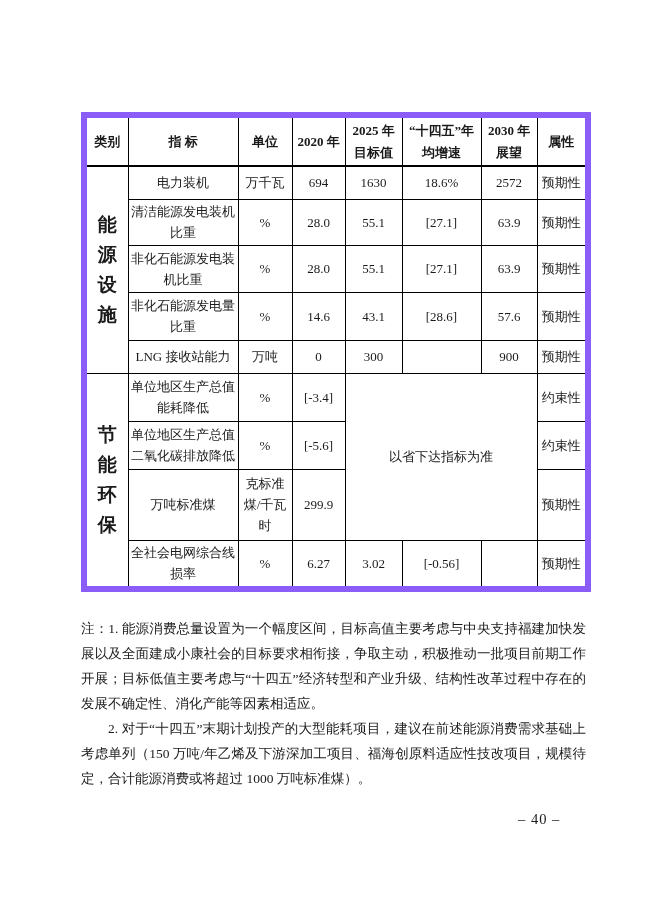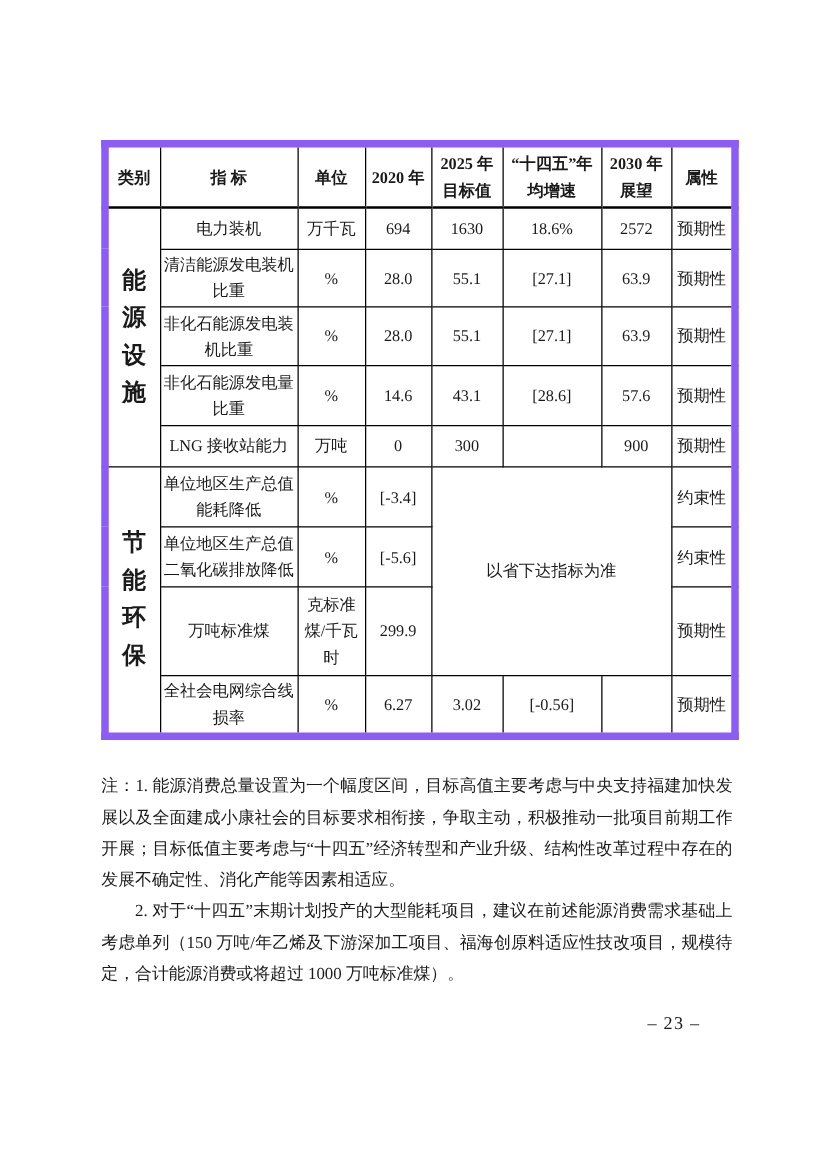--- a/index.html
+++ b/index.html
@@ -199,15 +199,15 @@
       </tr>
     </tbody>
       </table>
   </div>
 
   <div class="notes">
     <p>注：1. 能源消费总量设置为一个幅度区间，目标高值主要考虑与中央支持福建加快发展以及全面建成小康社会的目标要求相衔接，争取主动，积极推动一批项目前期工作开展；目标低值主要考虑与“十四五”经济转型和产业升级、结构性改革过程中存在的发展不确定性、消化产能等因素相适应。</p>
     <p class="indent">2. 对于“十四五”末期计划投产的大型能耗项目，建议在前述能源消费需求基础上考虑单列（150 万吨/年乙烯及下游深加工项目、福海创原料适应性技改项目，规模待定，合计能源消费或将超过 1000 万吨标准煤）。</p>
   </div>
 
-  <div class="page-number">– 23 –</div>
+  <div class="page-number">– 40 –</div>
 
 </div>
 
 </body></html>

